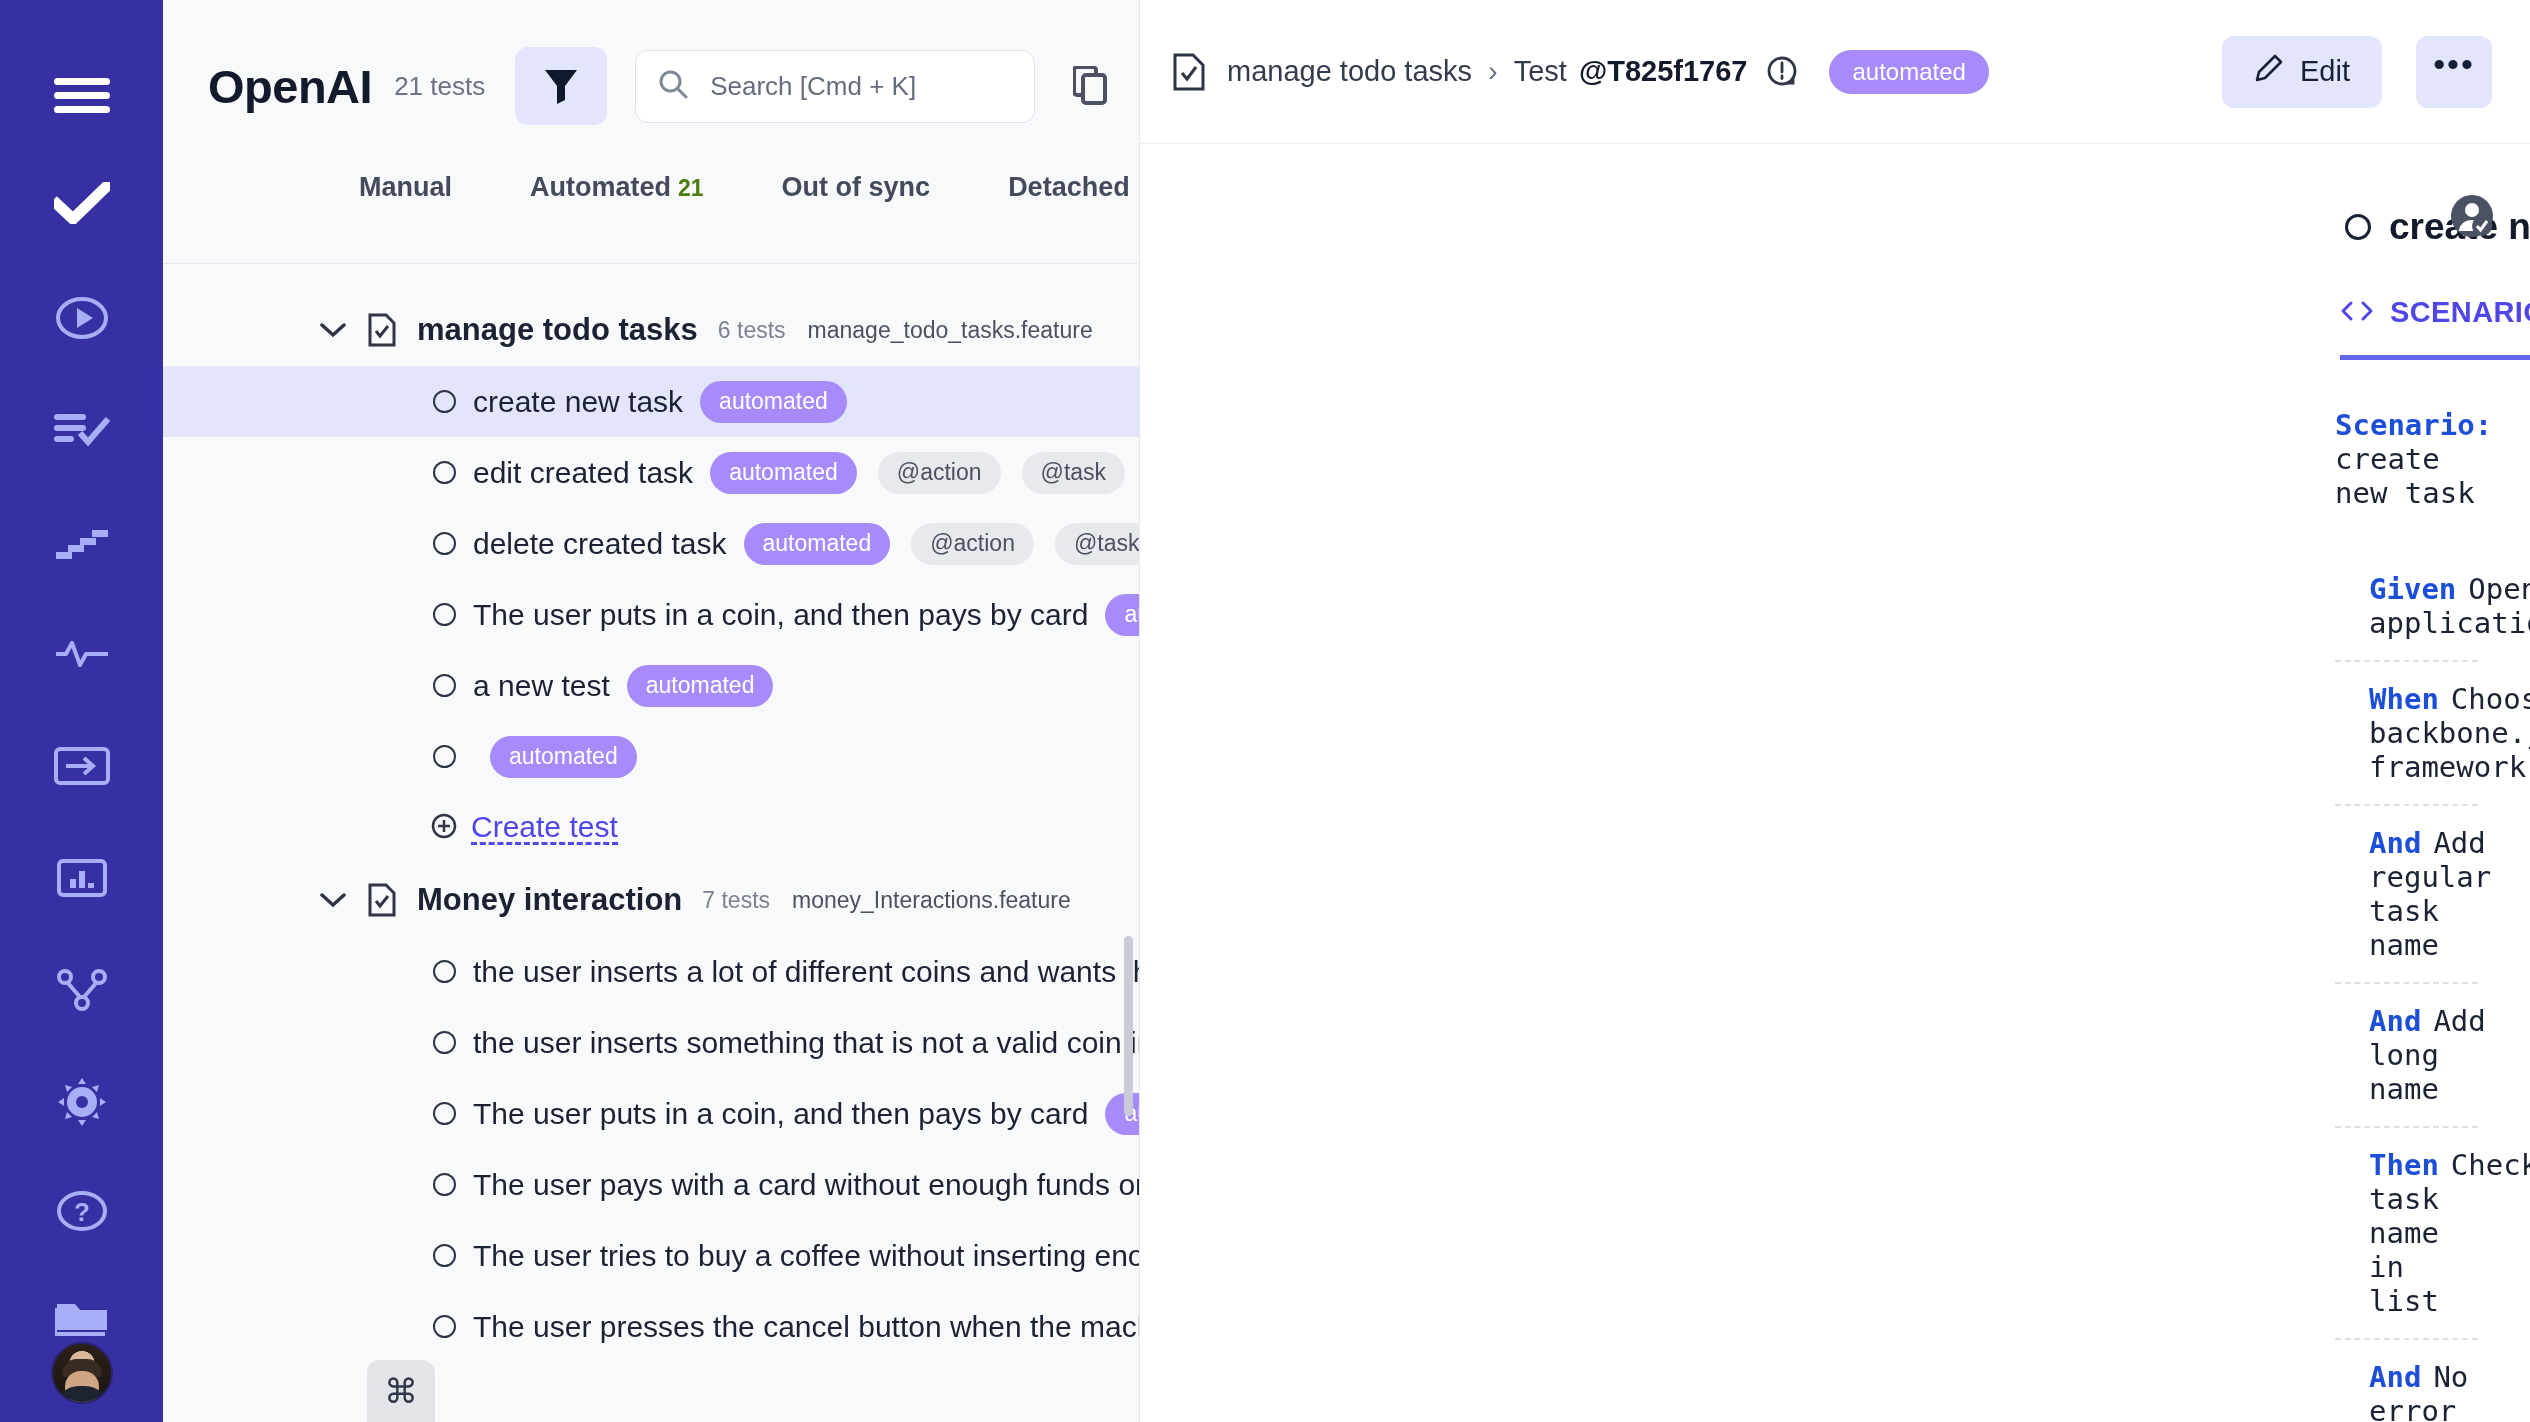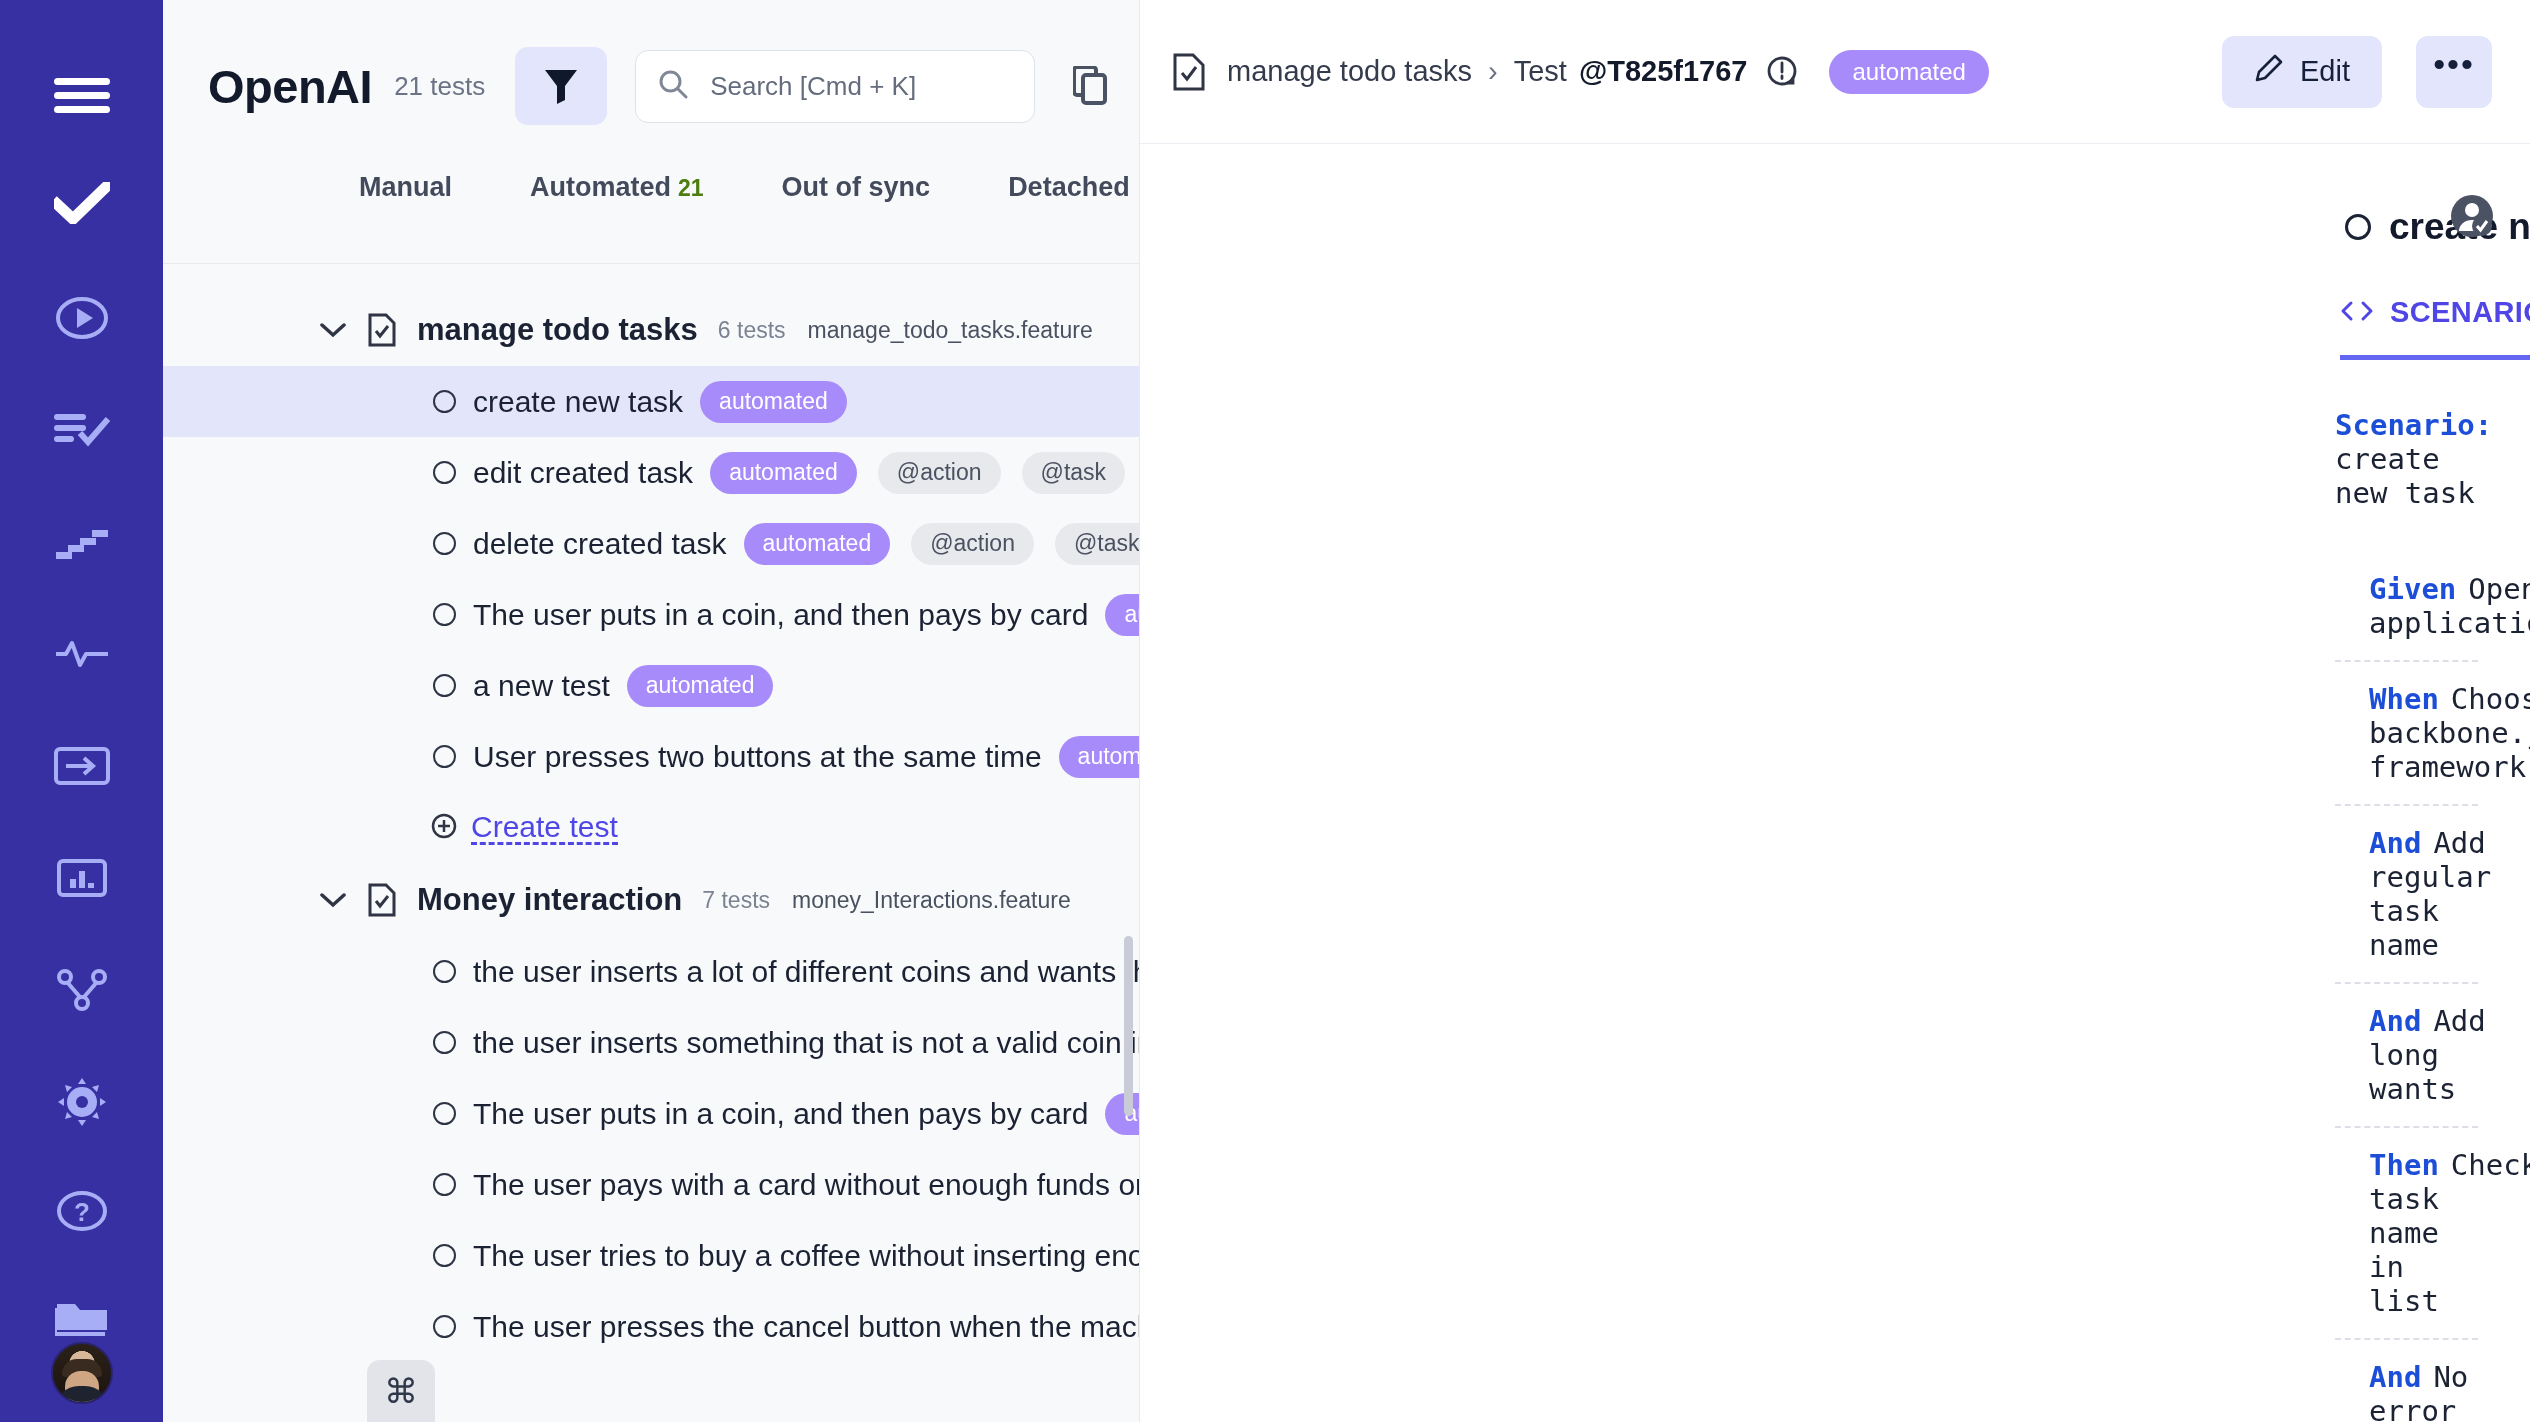--- a/index.html
+++ b/index.html
@@ -429,21 +429,20 @@
       </div>
 
       <div class="test-row">
         <span class="radio"></span>
         <span class="test-name">a new test</span>
         <span class="badge automated">automated</span>
       </div>
 
       <div class="test-row">
         <span class="radio"></span>
-        <span class="test-name">User presses two buttons at the same time</span>
         <span class="badge automated">automated</span>
       </div>
 
       <div class="create-row">
         <span>
           <svg width="26" height="26" viewBox="0 0 26 26">
               <circle cx="13" cy="13" r="11" stroke="#2f3545" stroke-width="2.5" fill="none"></circle>
               <path d="M13 7 V19 M7 13 H19" stroke="#2f3545" stroke-width="2.5"></path>
             </svg>
         </span>
@@ -571,21 +570,21 @@
         <div class="step">
           <span class="kw">Given</span><span>Open application</span>
         </div>
         <div class="step">
           <span class="kw">When</span><span>Choose backbone.js framework</span>
         </div>
         <div class="step">
           <span class="kw">And</span><span>Add regular task name</span>
         </div>
         <div class="step">
-          <span class="kw">And</span><span>Add long wants</span>
+          <span class="kw">And</span><span>Add long name</span>
         </div>
         <div class="step">
           <span class="kw">Then</span><span>Check task name in list</span>
         </div>
         <div class="step">
           <span class="kw">And</span><span>No error found</span>
         </div>
 
       </div>
     </div>

